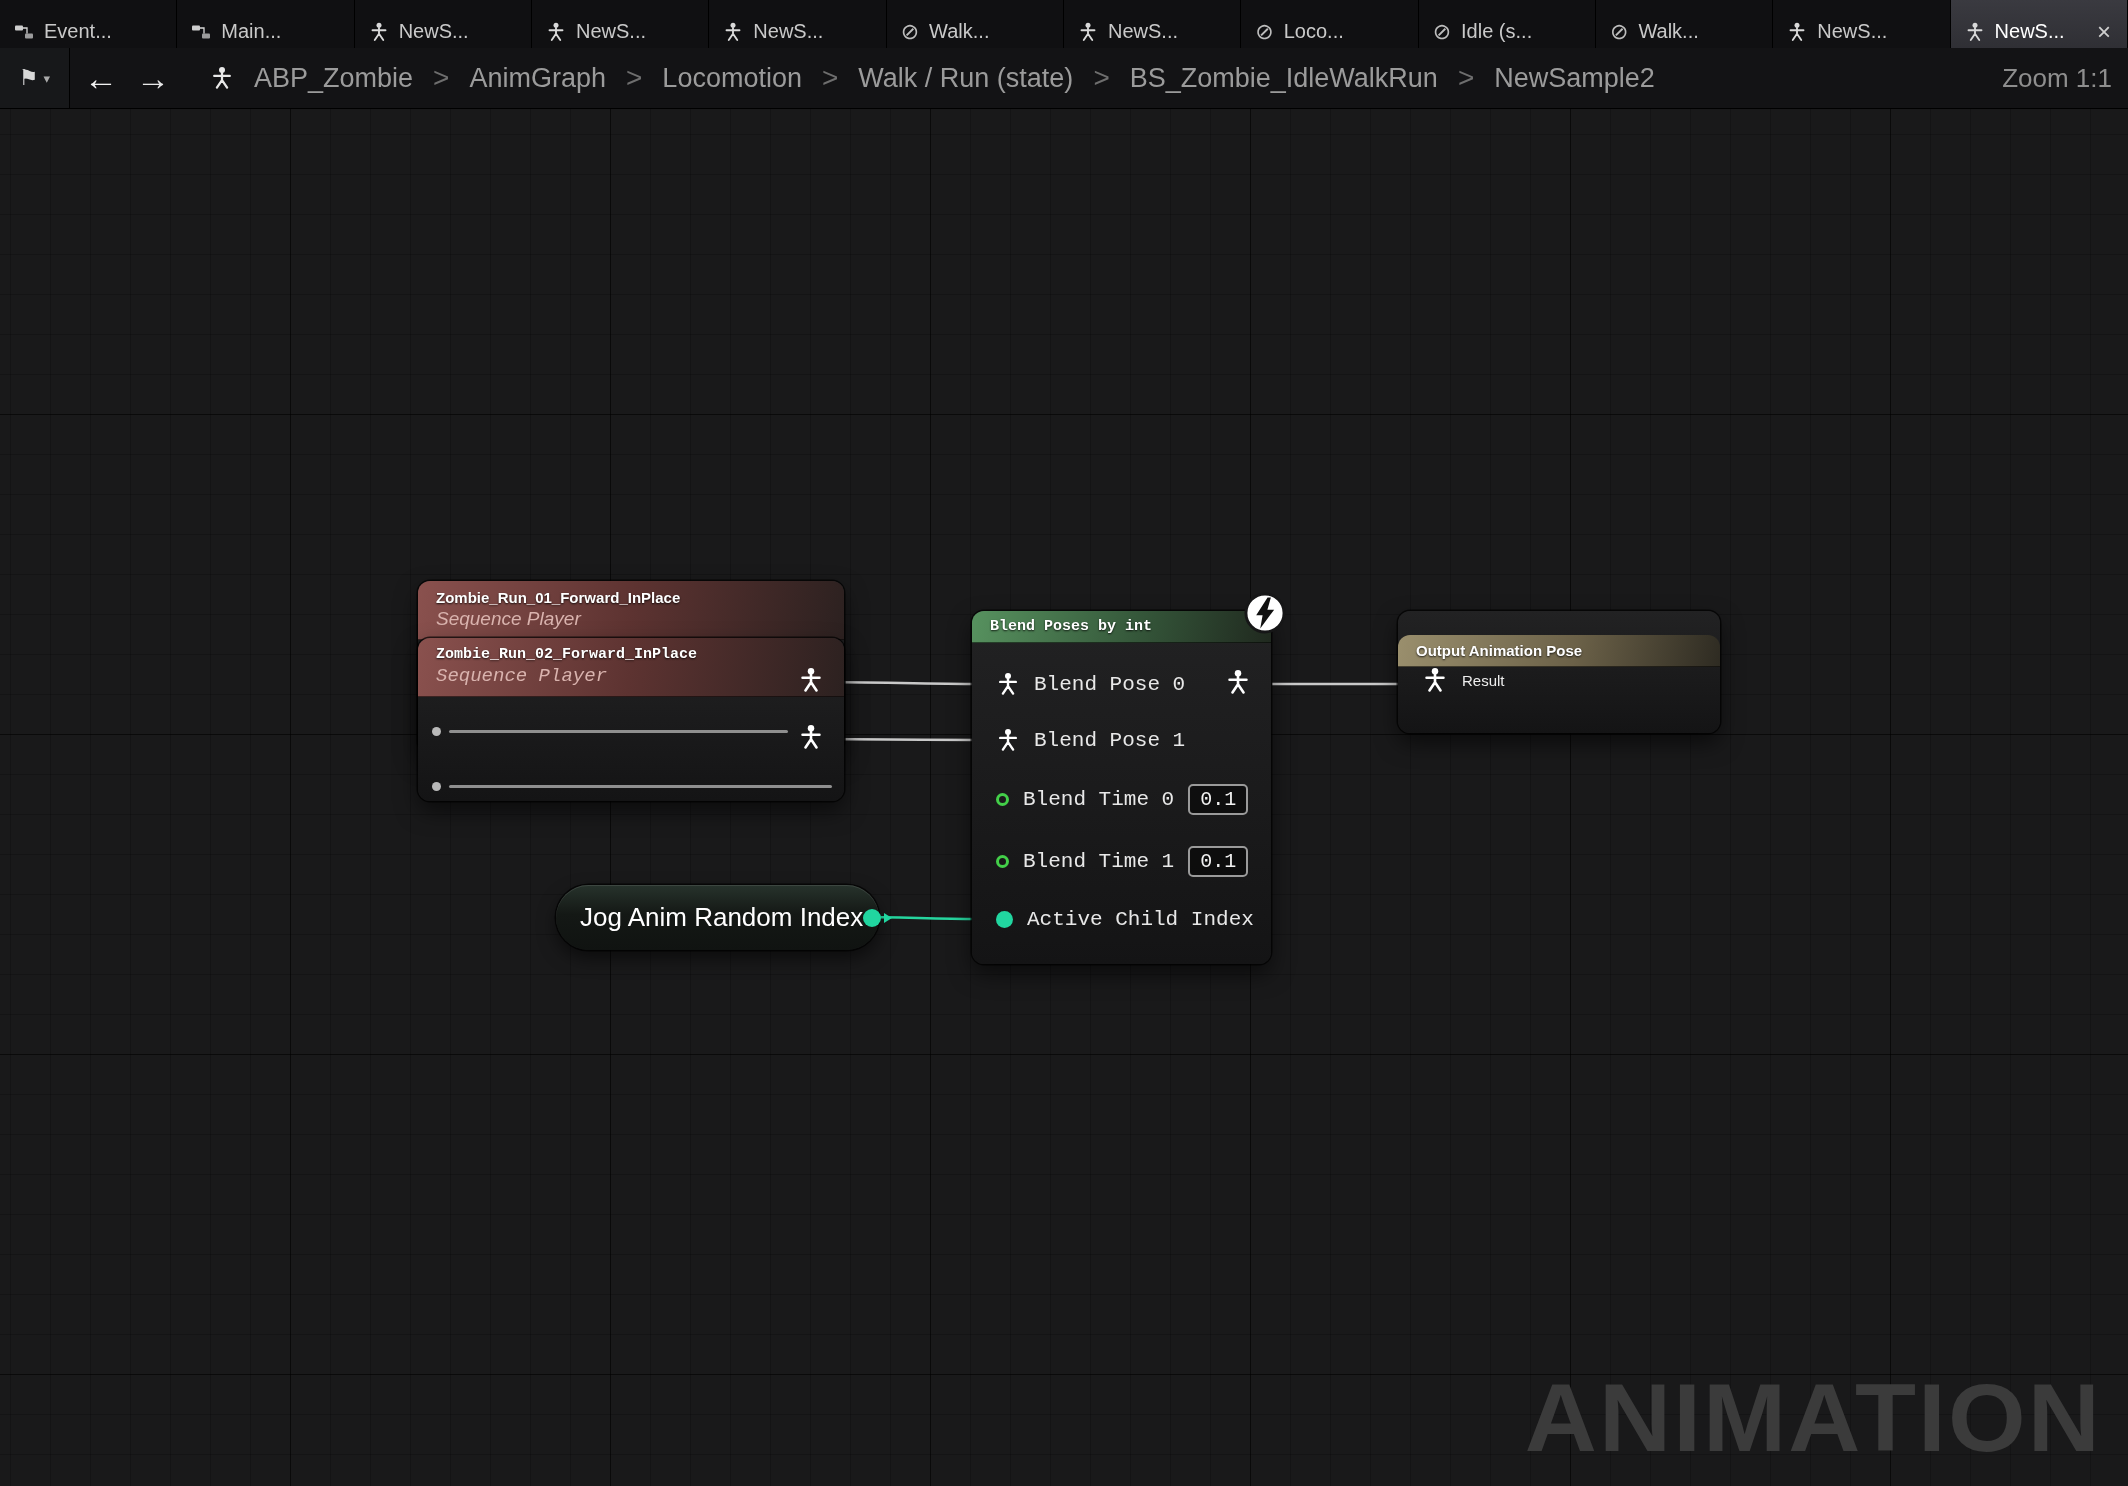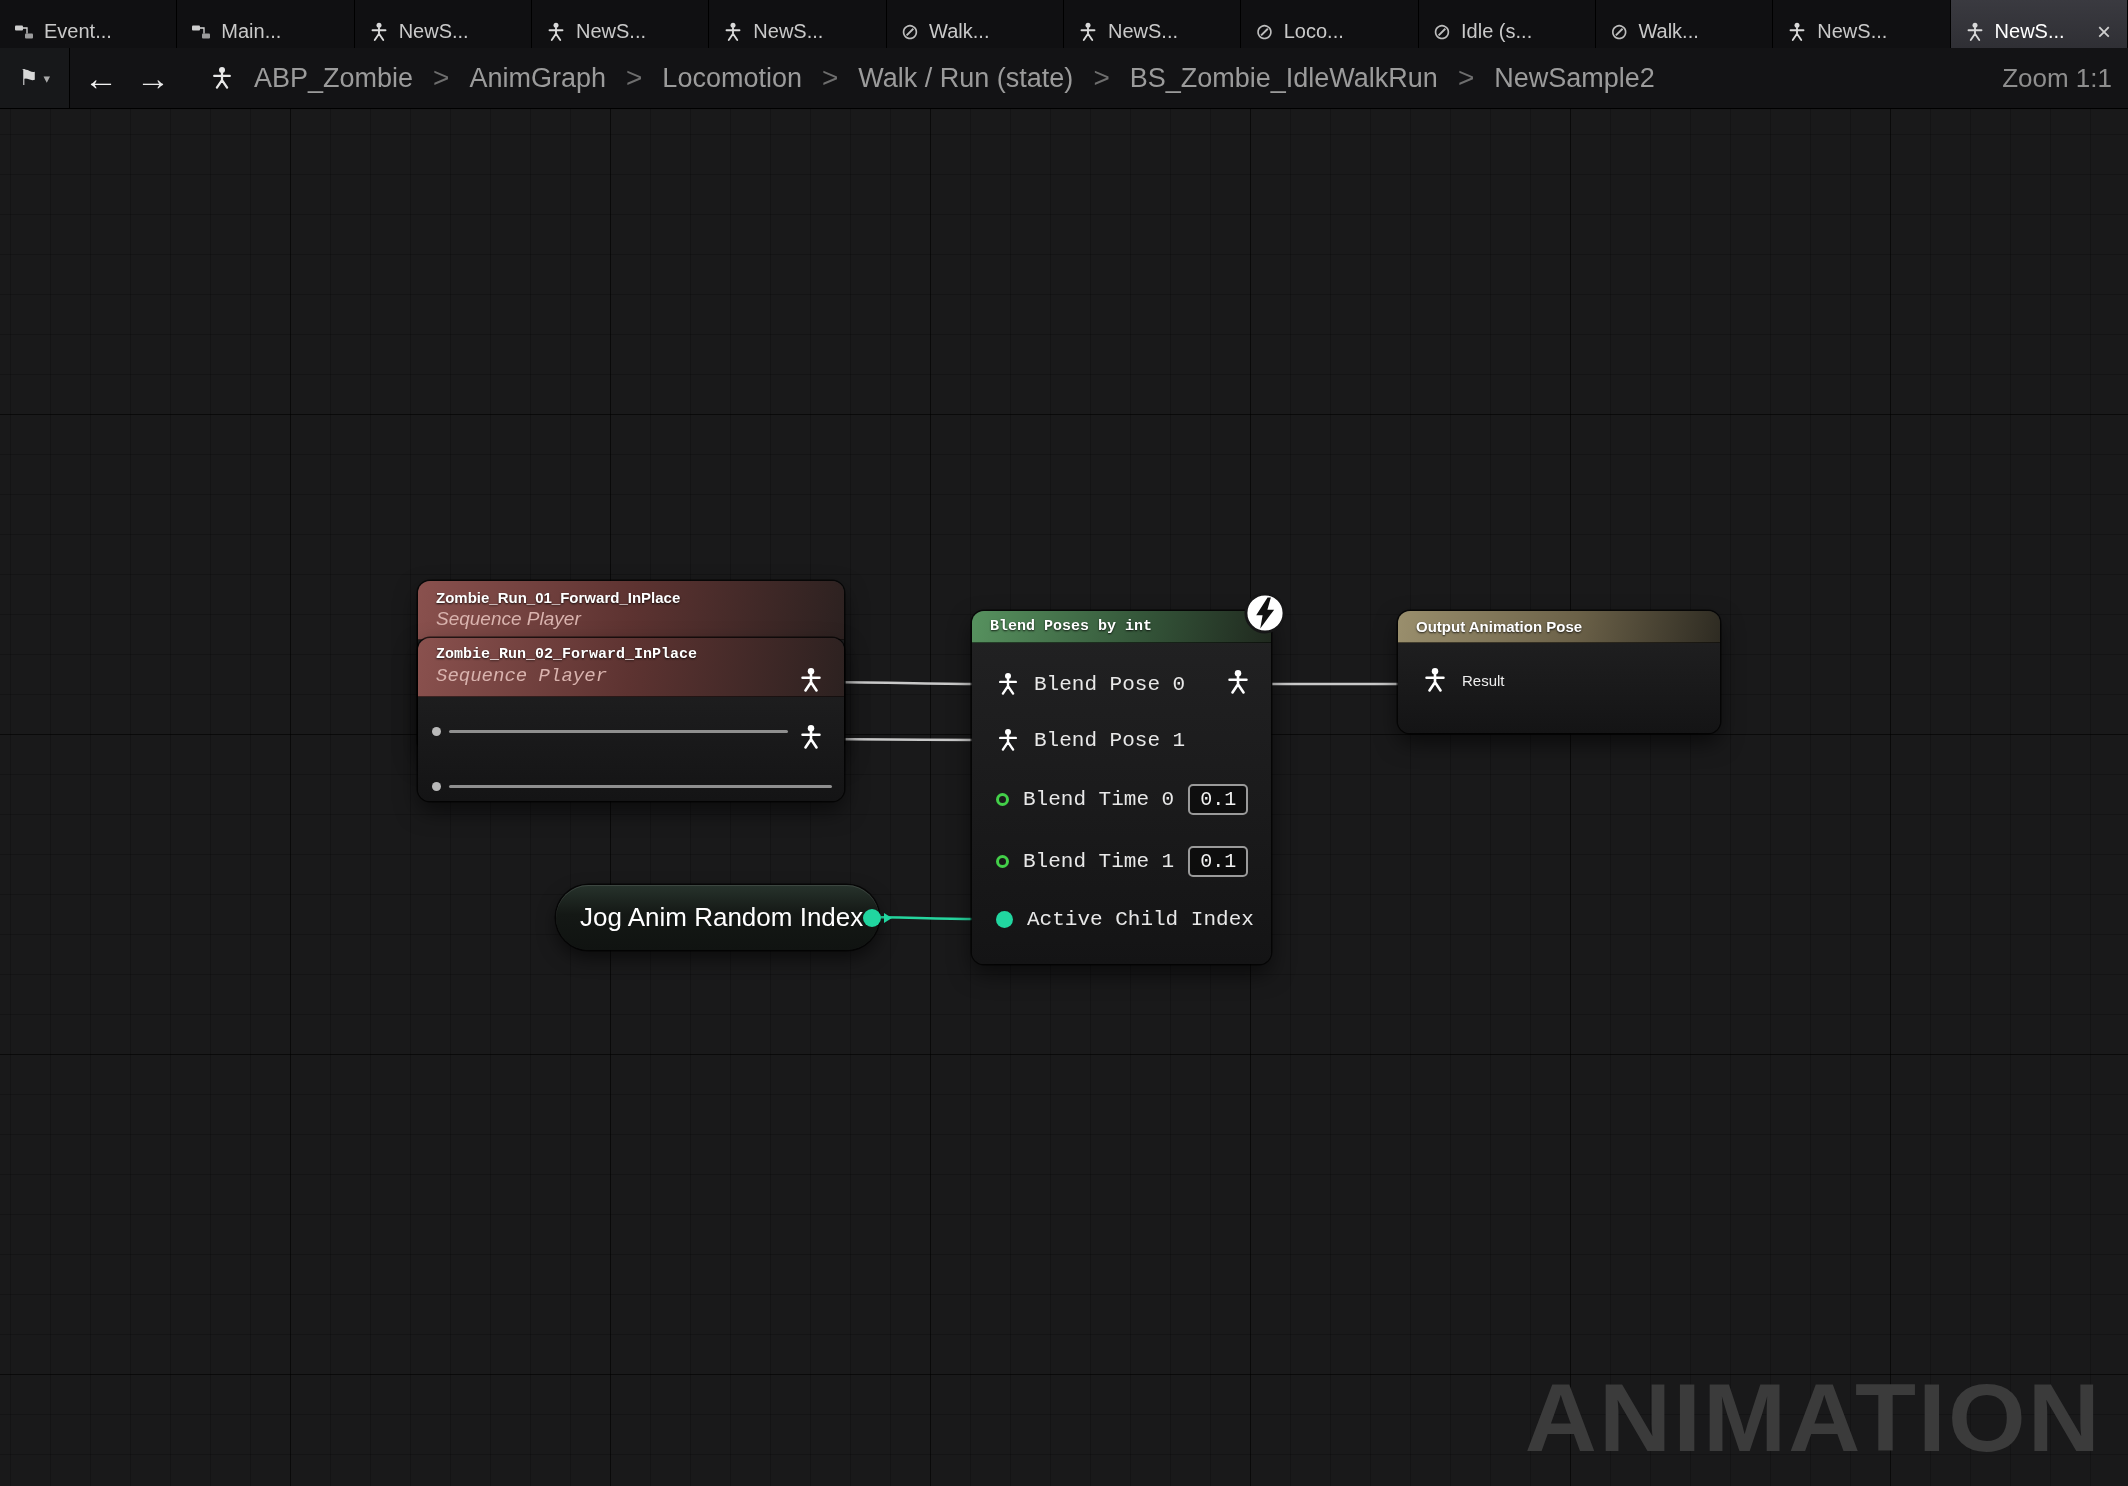--- a/index.html
+++ b/index.html
@@ -315,21 +315,21 @@
       </div>
       <span class="bout">
           <svg width="26" height="26" viewBox="0 0 16 16">
             <circle cx="8" cy="2.6" r="2" fill="currentColor"></circle>
             <path d="M8 4.6 V9.4 M2.8 6.6 H13.2 M8 9.4 4.6 14.4 M8 9.4 11.4 14.4" stroke="currentColor" stroke-width="1.6" stroke-linecap="round" fill="none"></path>
           </svg>
         </span>
     </div>
 
     <div class="ncard outnode">
-      <div class="nheader outhead" style="padding:7px 18px;">
+      <div class="nheader outhead" style="padding:7px 18px;margin-top:24px;">
         <div class="ntitle">Output Animation Pose</div>
       </div>
       <div class="orow">
         <span class="posepin">
             <svg width="26" height="26" viewBox="0 0 16 16">
               <circle cx="8" cy="2.6" r="2" fill="currentColor"></circle>
               <path d="M8 4.6 V9.4 M2.8 6.6 H13.2 M8 9.4 4.6 14.4 M8 9.4 11.4 14.4" stroke="currentColor" stroke-width="1.6" stroke-linecap="round" fill="none"></path>
             </svg>
           </span>
         <span>Result</span>

